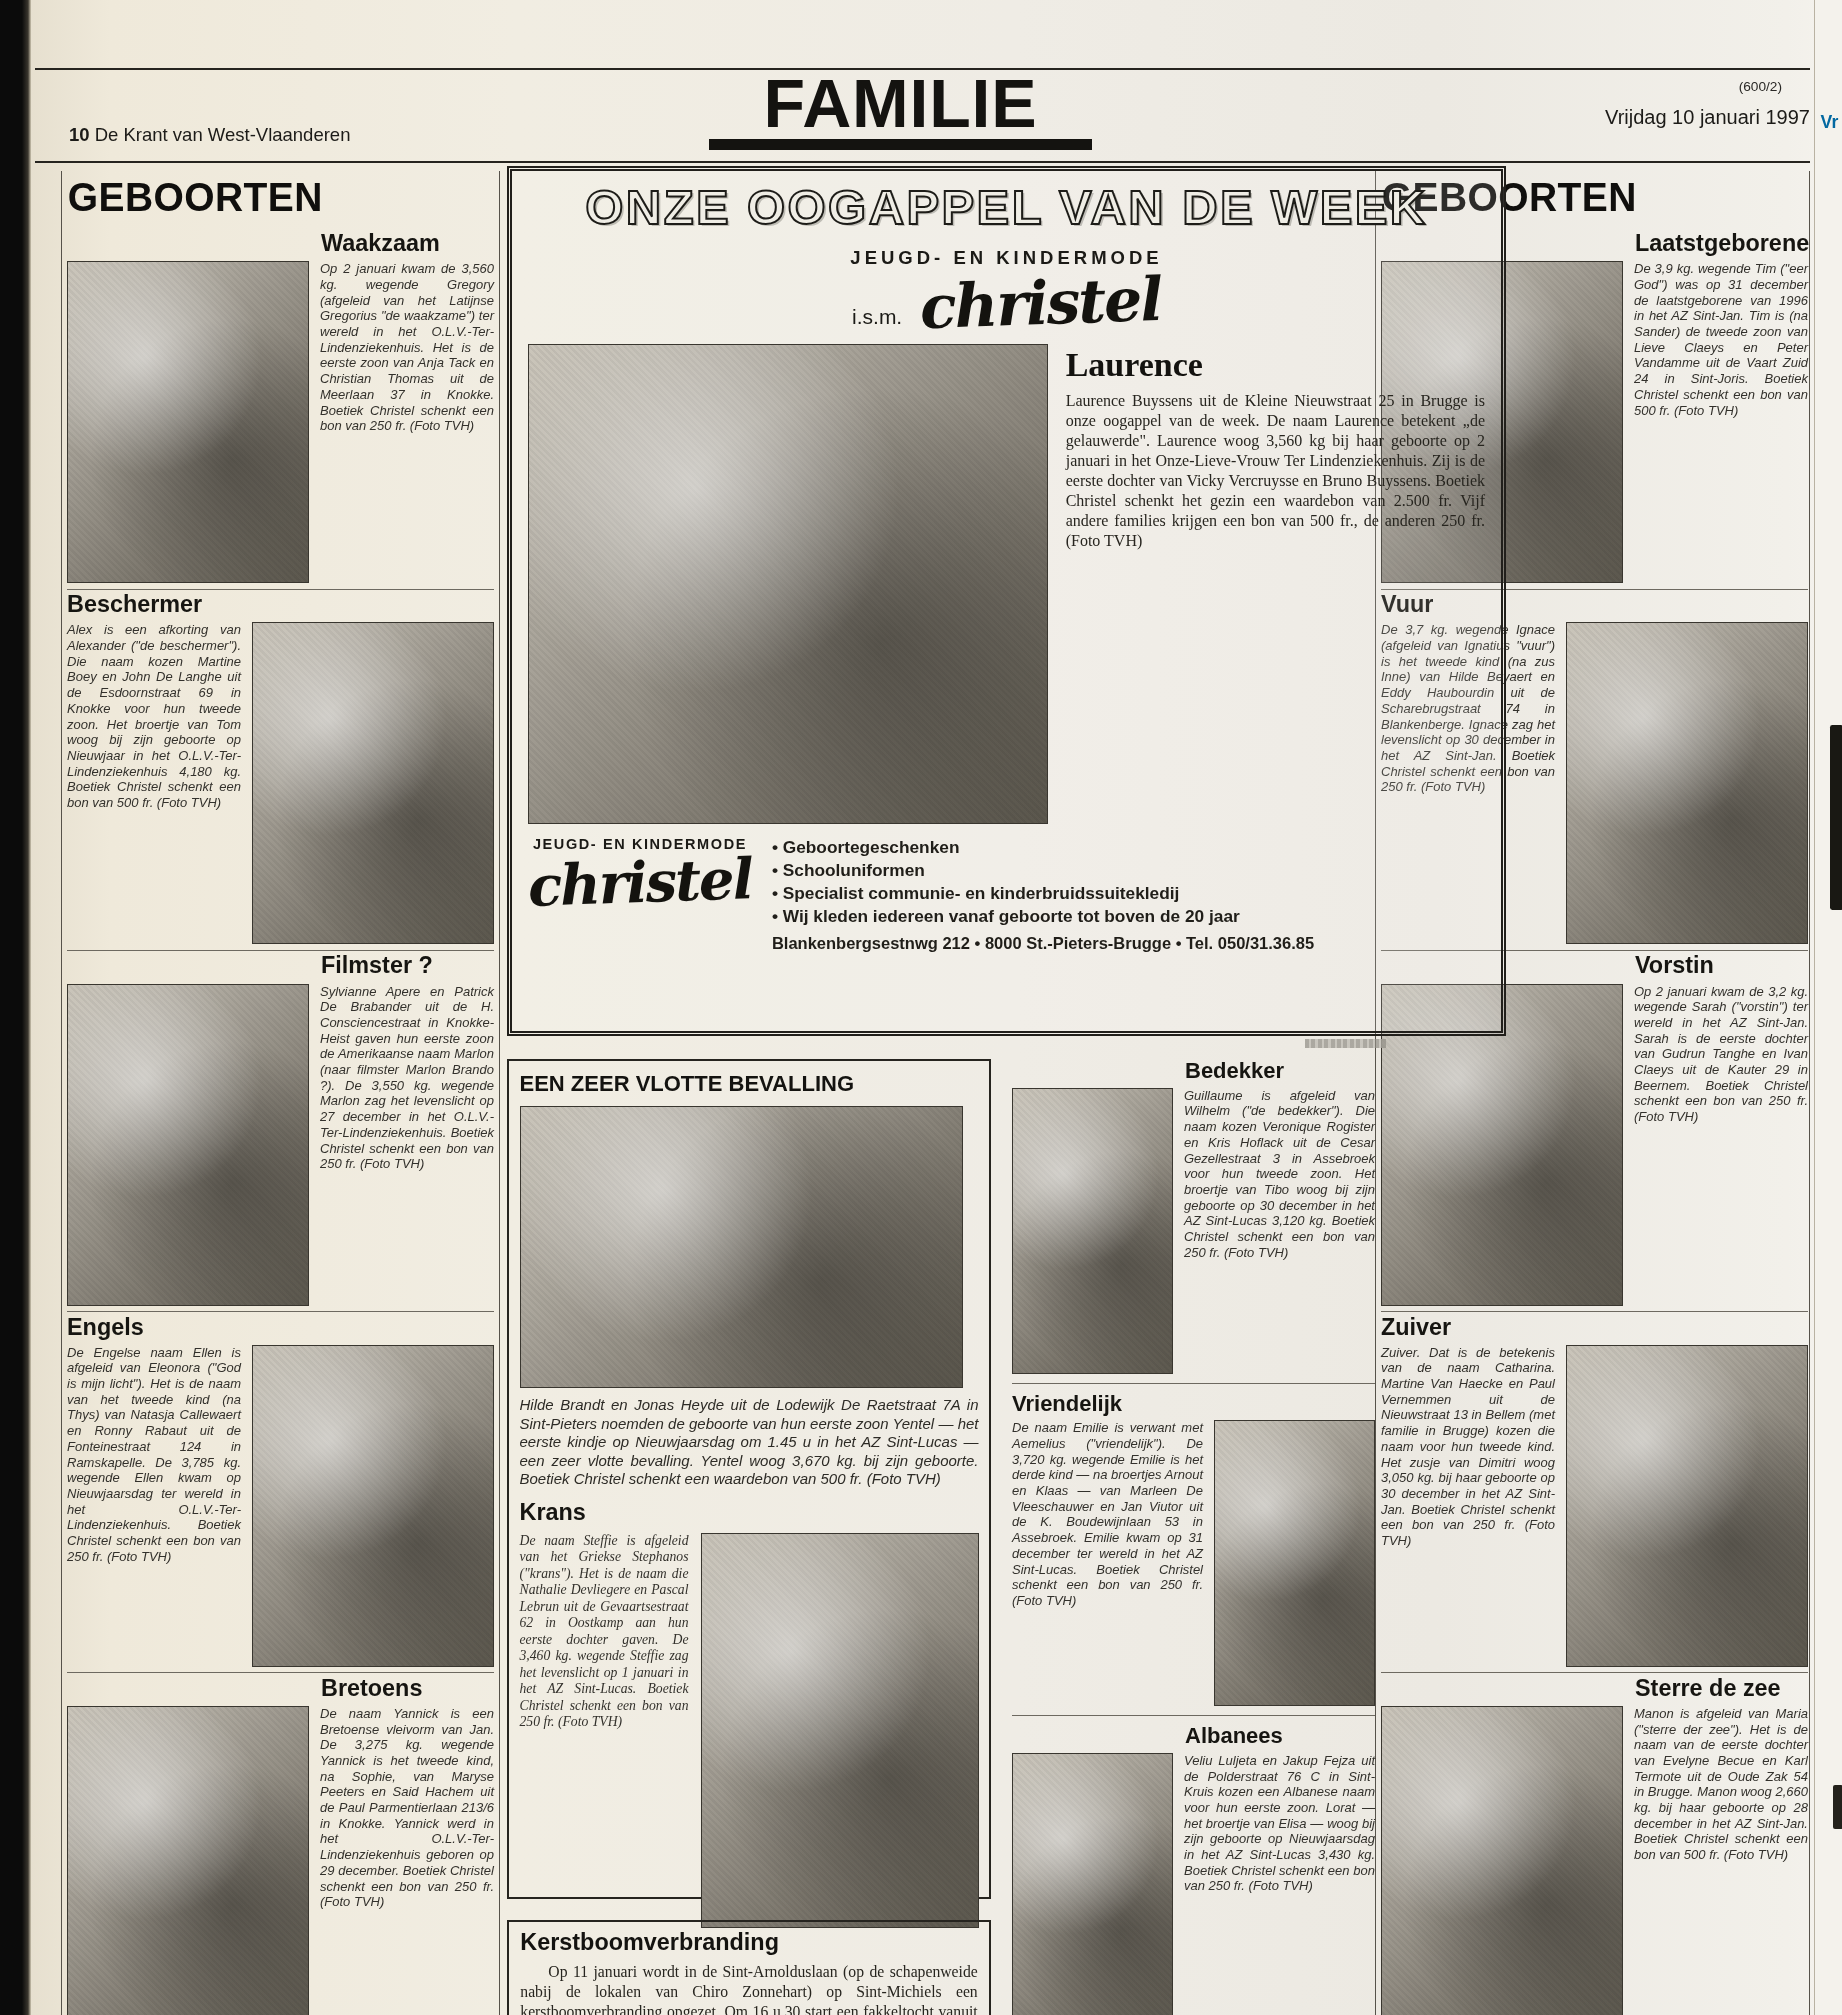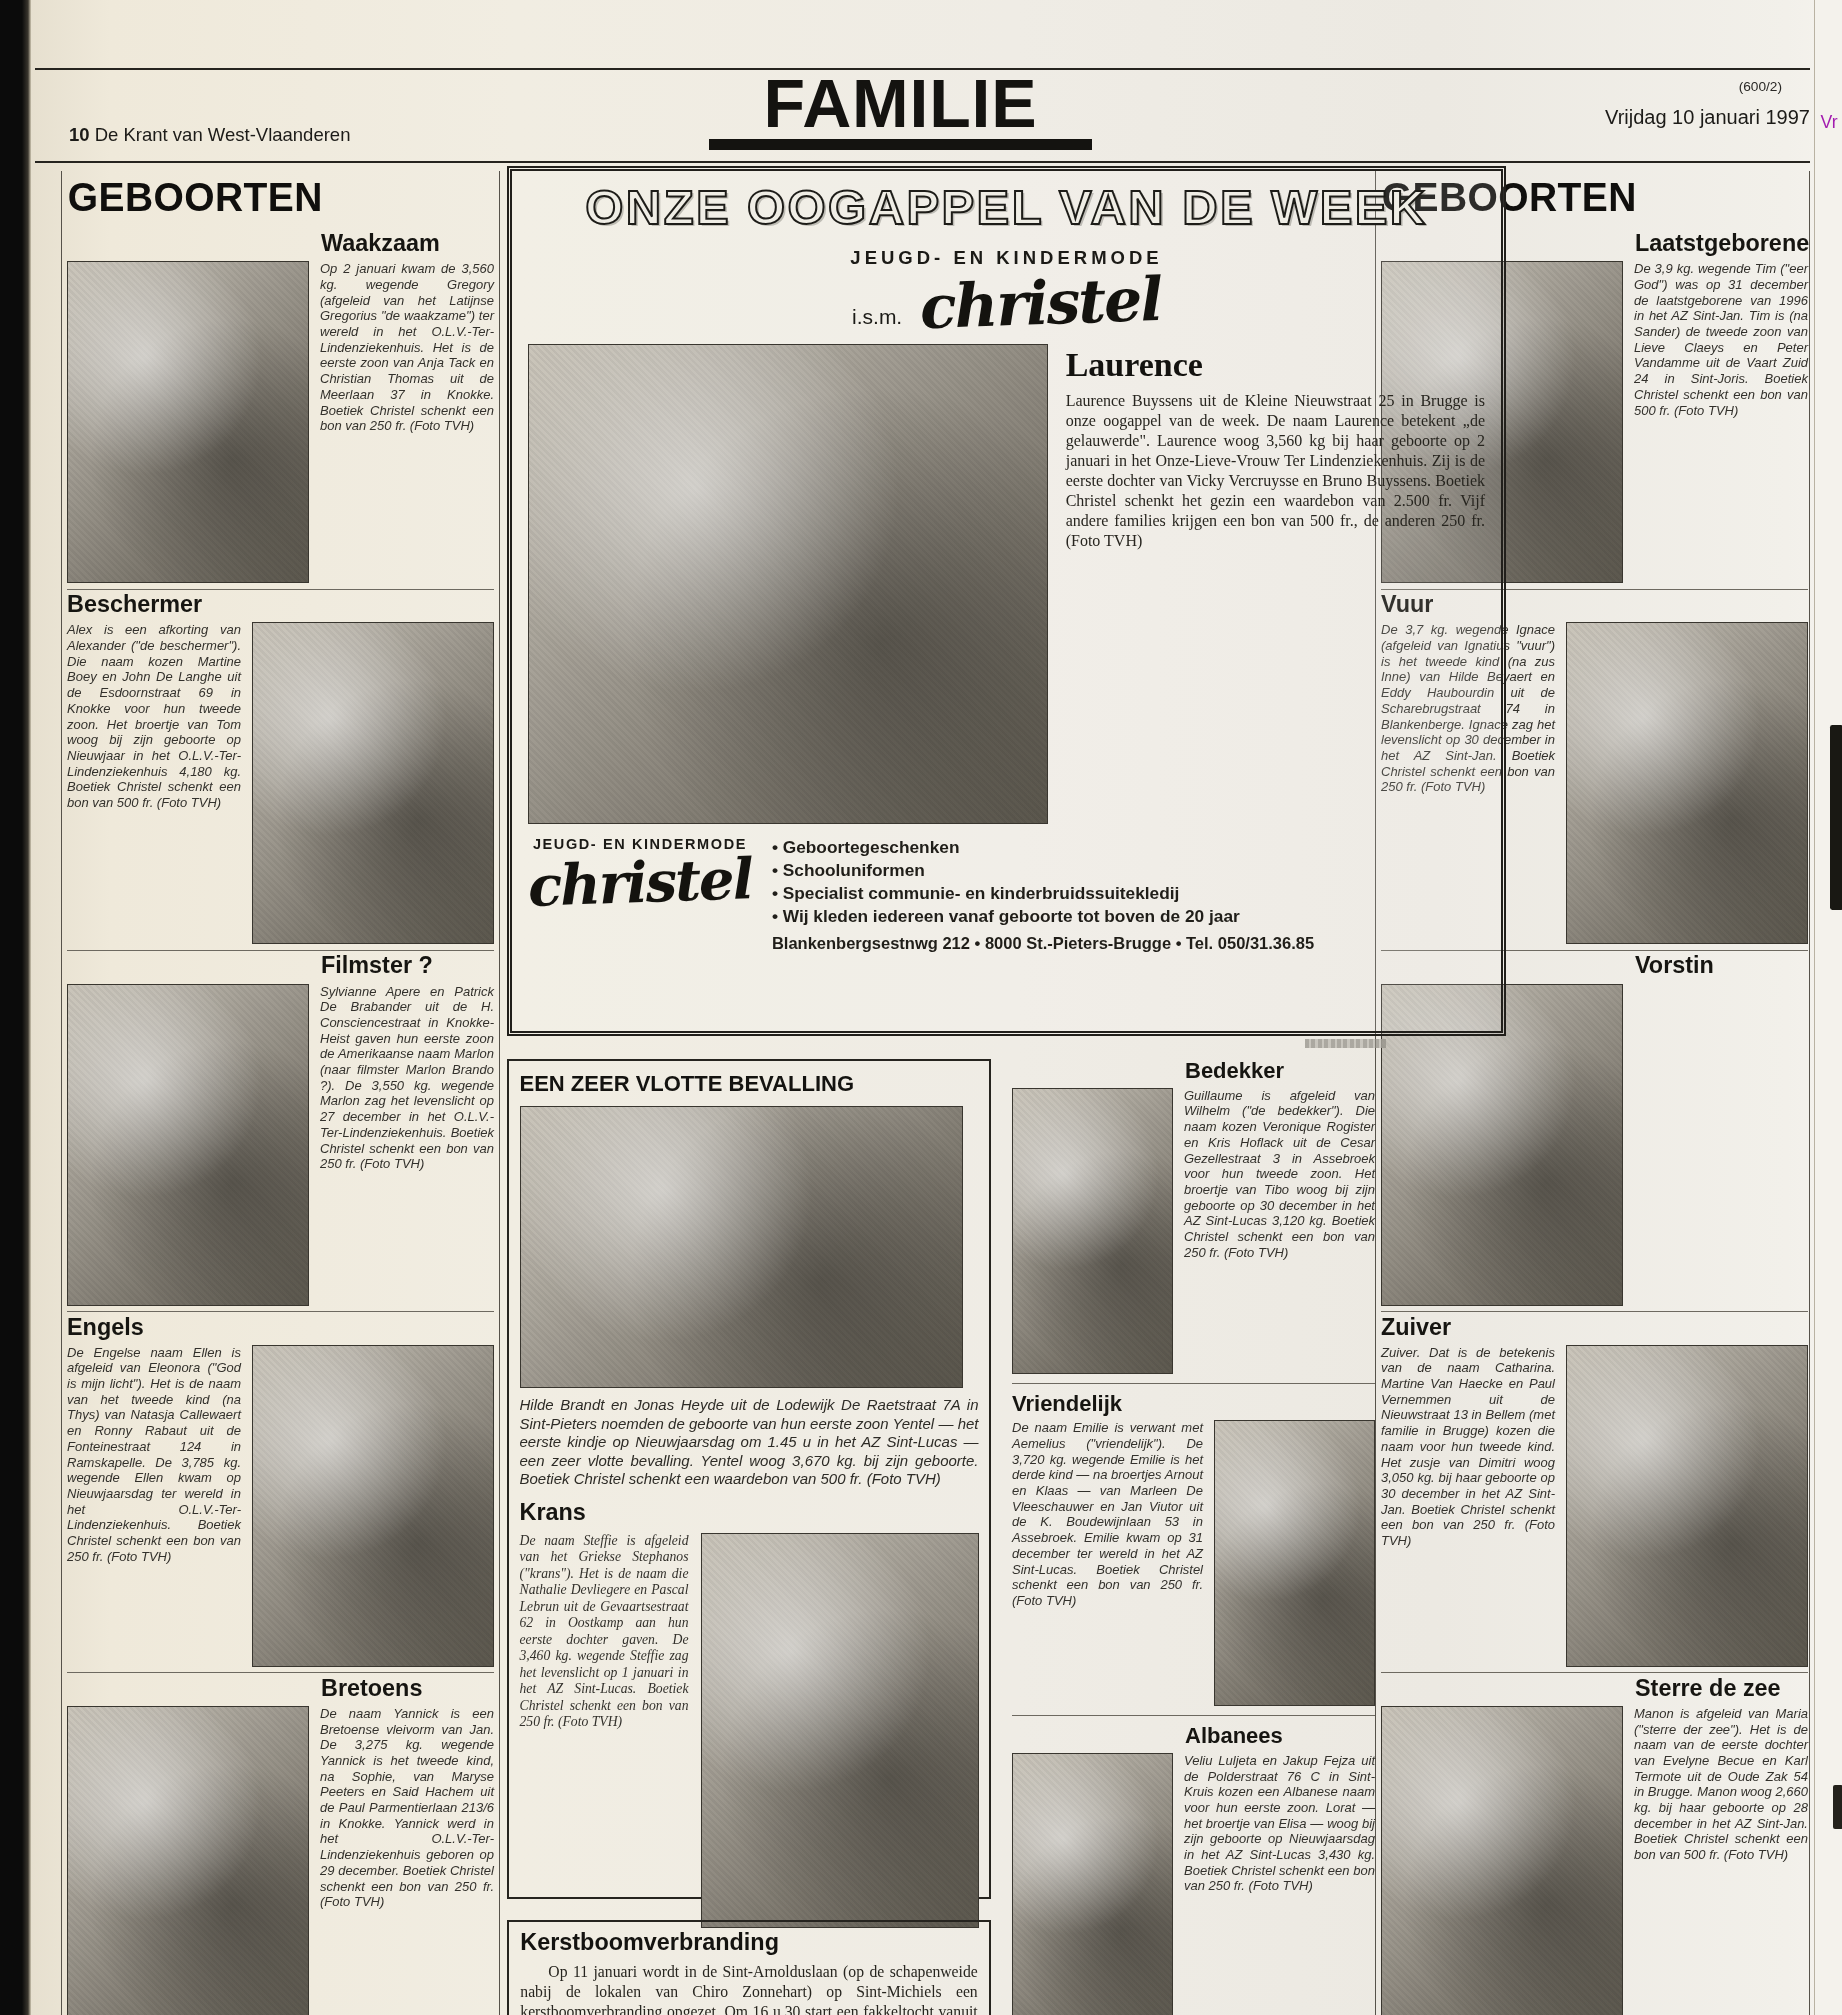--- a/index.html
+++ b/index.html
@@ -2,21 +2,21 @@
 <html style="font-size:6.4px"><head>
 <meta charset="utf-8">
 <style>
   html,body{margin:0;padding:0;background:#555;}
   .scan{position:relative;width:1842px;height:2656px;overflow:hidden;
         background:linear-gradient(90deg,#e3dccb 0%,#efe9da 6%,#f1ede2 28%,#efece5 55%,#ece9e2 78%,#f2f0ea 97%,#f5f3ee 100%);
         font-family:"Liberation Sans",sans-serif;color:#2e2c28;}
   
   .binding{position:absolute;left:0;top:0;width:31px;height:2656px;background:linear-gradient(90deg,#0b0b0b 0 22px,#3a362e 28px,#cfc7b2 31px);z-index:6;}
   .sliver{position:absolute;left:1814px;top:0;width:28px;height:2656px;background:#f4f2ec;border-left:1.2px solid #b9b2a2;z-index:5;}
-  .sliver-text{position:absolute;left:5.6px;top:112px;font-size:17.7px;font-weight:normal;color:#a21caf;}
+  .sliver-text{position:absolute;left:5.6px;top:112px;font-size:17.7px;font-weight:bold;color:#0369a1;}
   .smudge1{position:absolute;left:15.3px;top:725px;width:12.5px;height:185px;background:#191813;border-radius:2.4px;}
   .smudge2{position:absolute;left:17.7px;top:1785px;width:10px;height:44px;background:#23211b;border-radius:2px;}
   .print-code{position:absolute;left:798px;top:873px;width:81px;height:8.9px;background:repeating-linear-gradient(90deg,#8f8c84 0 4px,#b9b6ae 4px 6.4px);opacity:.7;}
   .vrule{position:absolute;top:171px;bottom:32px;width:1.2px;background:#56524a;}
   .vr1{left:61px}.vr2{left:499px}.vr3{left:1375px}.vr4{left:1809px}
   
   .rule-a{position:absolute;left:35px;top:68px;width:1775px;height:1.6px;background:#26241f;}
   .rule-b{position:absolute;left:35px;top:161px;width:1775px;height:1.6px;background:#26241f;}
   .mast-left{position:absolute;left:69px;top:124px;font-size:18.5px;color:#1c1b18;}
   .mast-left b{font-weight:bold;}
@@ -168,20 +168,21 @@
     <h3 class="art-title">Vuur</h3>
     <div class="art-row">
       <div class="photo"></div>
       <div class="art-body">De 3,7 kg. wegende Ignace (afgeleid van Ignatius "vuur") is het tweede kind (na zus Inne) van Hilde Beyaert en Eddy Haubourdin uit de Scharebrugstraat 74 in Blankenberge. Ignace zag het levenslicht op 30 december in het AZ Sint-Jan. Boetiek Christel schenkt een bon van 250 fr. (Foto TVH)</div>
     </div>
   </div>
         <div class="article photo-left">
     <h3 class="art-title">Vorstin</h3>
     <div class="art-row">
       <div class="photo"></div>
+      <div class="art-body">Op 2 januari kwam de 3,2 kg. wegende Sarah ("vorstin") ter wereld in het AZ Sint-Jan. Sarah is de eerste dochter van Gudrun Tanghe en Ivan Claeys uit de Kauter 29 in Beernem. Boetiek Christel schenkt een bon van 250 fr. (Foto TVH)</div>
     </div>
   </div>
         <div class="article photo-right">
     <h3 class="art-title">Zuiver</h3>
     <div class="art-row">
       <div class="photo"></div>
       <div class="art-body">Zuiver. Dat is de betekenis van de naam Catharina. Martine Van Haecke en Paul Vernemmen uit de Nieuwstraat 13 in Bellem (met familie in Brugge) kozen die naam voor hun tweede kind. Het zusje van Dimitri woog 3,050 kg. bij haar geboorte op 30 december in het AZ Sint-Jan. Boetiek Christel schenkt een bon van 250 fr. (Foto TVH)</div>
     </div>
   </div>
         <div class="article photo-left">

